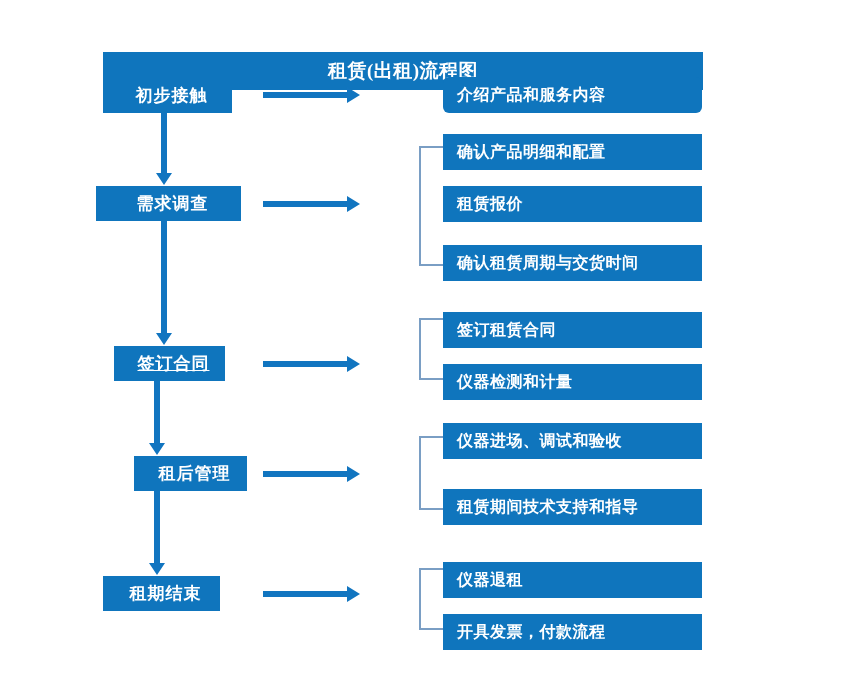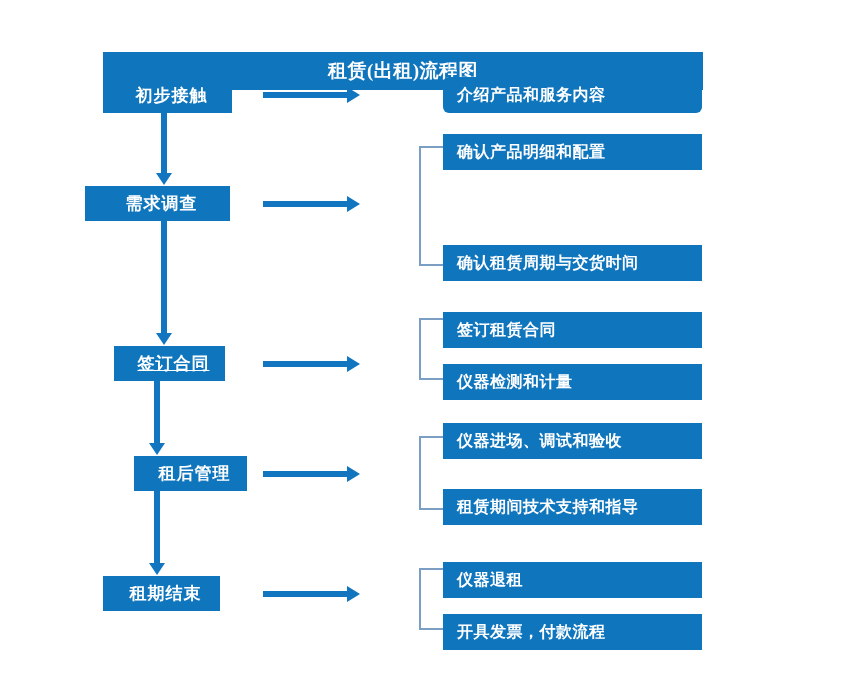--- a/index.html
+++ b/index.html
@@ -91,21 +91,21 @@
 </style>
 </head>
 <body>
 
 <div id="canvas">
 
   <div class="title-bar">租赁(出租)流程图</div>
 
   <div class="stage-box" style="left:103px; top:78px; width:121px;">初步接触</div>
 
-  <div class="stage-box" style="left:85px; top:186px; width:137px;">需求调查</div>
+  <div class="stage-box" style="left:96px; top:186px; width:137px;">需求调查</div>
 
   <div class="stage-box" style="left:114px; top:346px; width:103px;text-decoration:underline;">签订合同</div>
 
   <div class="stage-box" style="left:103px; top:456px; width:105px;margin-left:31px;">租后管理</div>
 
   <div class="stage-box" style="left:103px; top:576px; width:109px;">租期结束</div>
 
   <div class="arrow-down" style="left:155px; top:113px; height:73px;">
     <svg width="18" height="73" viewBox="0 0 18 73">
       <path d="M6 0 H12 V60 H17 L9 72 L1 60 H6 Z" fill="#1175c0"></path>
@@ -181,20 +181,21 @@
   <div class="bracket" style="top:568px; height:62px;">
     <svg width="25" height="62" viewBox="0 0 25 62">
       <path d="M25 1 H2 V61 H25" fill="none" stroke="#7a9ec4" stroke-width="2"></path>
     </svg>
   </div>
 
   <div class="detail-box" style="top:77px;border-radius:6px;">介绍产品和服务内容</div>
 
   <div class="detail-box" style="top:134px;">确认产品明细和配置</div>
 
+  <div class="detail-box" style="top:186px;">租赁报价</div>
 
   <div class="detail-box" style="top:245px;">确认租赁周期与交货时间</div>
 
   <div class="detail-box" style="top:312px;">签订租赁合同</div>
 
   <div class="detail-box" style="top:364px;">仪器检测和计量</div>
 
   <div class="detail-box" style="top:423px;">仪器进场、调试和验收</div>
 
   <div class="detail-box" style="top:562px;">仪器退租</div>

